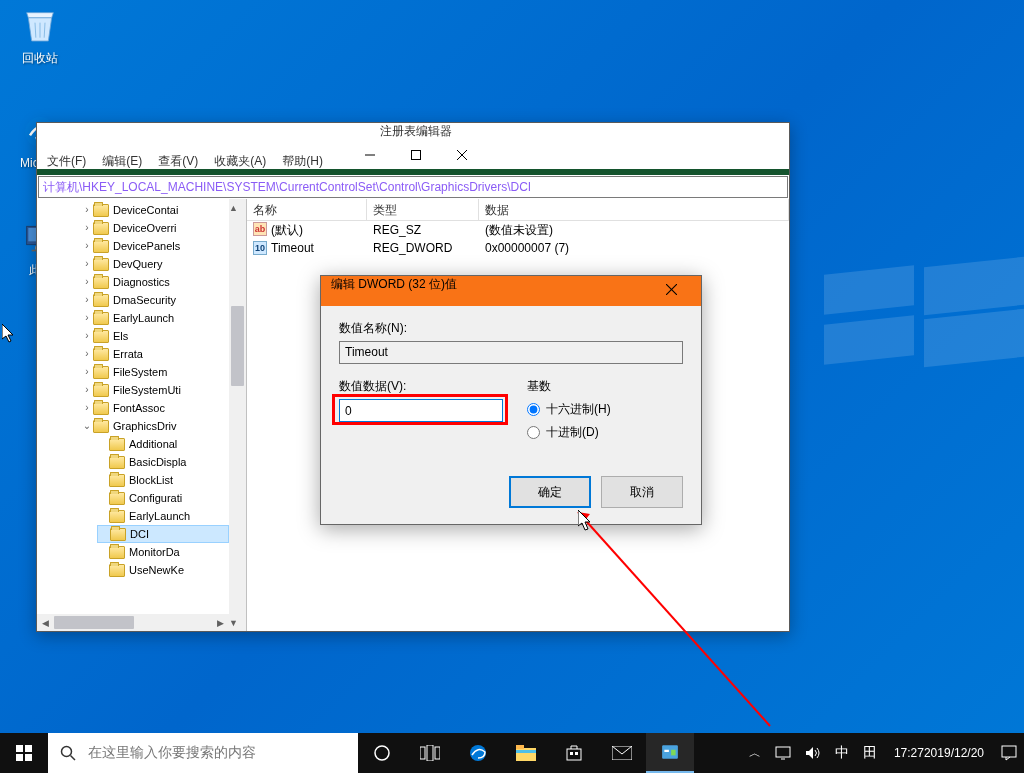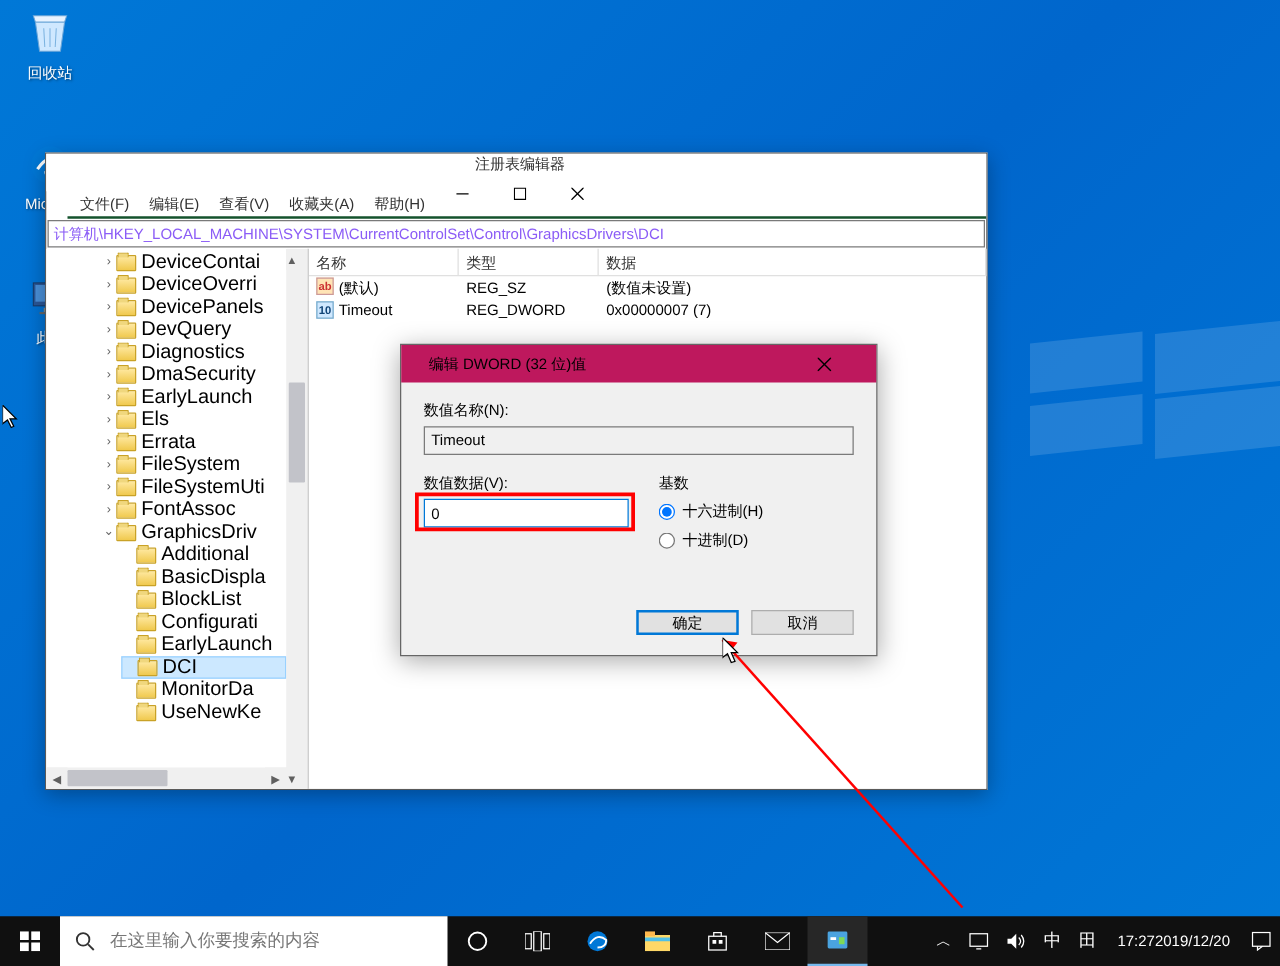--- a/index.html
+++ b/index.html
@@ -20,21 +20,21 @@
 
 
 .window { position:absolute; left:36px; top:122px; width:754px; height:510px; background:#fff; border:1px solid #5a5a5a; box-shadow:0 4px 16px rgba(0,0,0,.3); }
 .titlebar { height:30px; background:#fff; display:flex; align-items:center; padding-left:6px;flex-direction:column; }
 .titlebar .appicon { width:16px; height:16px; margin-right:6px; }
 .titlebar .title { flex:1; font-size:12px; color:#333; }
 .winbtns { display:flex; }
 .winbtn { width:46px; height:30px; display:flex; align-items:center; justify-content:center; color:#333; }
 .winbtn svg { width:10px; height:10px; }
 
-.menubar { height:22px; background:#fff; display:flex; align-items:center; padding:0 2px; border-bottom:2px solid #14532d;margin-left:17px; }
+.menubar { height:22px; background:#fff; display:flex; align-items:center; padding:0 2px; border-bottom:6px solid #14532d; }
 .menuitem { padding:2px 8px; font-size:12px; color:#333; }
 
 .pathbar { height:22px; background:#fff; border:1px solid #7a7a7a; margin:1px; display:flex; align-items:center; padding:0 4px; font-size:12px; color:#8b5cf6; }
 
 .regbody { display:flex; height:calc(100% - 76px); }
 .treeview { width:210px; border-right:1px solid #c0c0c0; overflow:hidden; position:relative; background:#fff; }
 .listview { flex:1; background:#fff; }
 
 .lvhead { height:22px; display:flex; border-bottom:1px solid #e0e0e0; background:#fff; }
 .lvhead div { border-right:1px solid #e0e0e0; padding:3px 6px; font-size:12px; color:#333; }
@@ -44,49 +44,49 @@
 .regicon.sz { background:#ffe4b5; color:#c33; font-weight:bold; border-color:#c99; }
 .regicon.dw { background:#cfe8ff; color:#147; font-weight:bold; border-color:#7ac; }
 
 .tree ul { list-style:none; padding-left:16px; }
 .tree li { white-space:nowrap; line-height:18px; position:relative; }
 .tree .row { display:flex; align-items:center; height:18px; padding-right:2px; }
 .tree .arrow { width:12px; display:inline-flex; justify-content:center; color:#666; font-size:10px; }
 .tree .folder { width:16px; height:13px; background:linear-gradient(#ffe9a2,#f0c94e); border:1px solid #c9a227; border-radius:1px; margin-right:4px; position:relative; }
 .tree .folder::before { content:""; position:absolute; top:-3px; left:0; width:7px; height:3px; background:#f0d77e; border:1px solid #c9a227; border-bottom:none; border-radius:1px 1px 0 0; }
 .tree .sel { background:#cce8ff; border:1px solid #99d1ff; }
-.tree .lbl { font-size:16px; color:#000; }
+.tree .lbl { font-size:11px; color:#000; }
 
 .vscroll { position:absolute; right:0; top:0; bottom:0; width:17px; background:#f0f0f0; }
 .vscroll .btn { height:17px; background:#f0f0f0; display:flex; align-items:center; justify-content:center; color:#606060; font-size:9px; }
 .vscroll .track { position:absolute; top:17px; bottom:17px; left:0; right:0; }
 .vscroll .thumb { position:absolute; left:2px; right:2px; background:#c2c3c9; border-radius:1px; }
 .hscroll { position:absolute; left:0; right:17px; bottom:0; height:17px; background:#f0f0f0; }
 .hscroll .btn { width:17px; height:17px; background:#f0f0f0; display:inline-flex; align-items:center; justify-content:center; color:#606060; font-size:9px; }
 .hscroll .thumb { position:absolute; top:2px; bottom:2px; background:#c2c3c9; border-radius:1px; }
 
 
 .dialog { position:absolute; left:320px; top:275px; width:382px; height:250px; background:#f0f0f0; border:1px solid #666; box-shadow:0 4px 20px rgba(0,0,0,.35); }
-.dtitle { height:30px; background:#be185d; display:flex; align-items:center; padding:0 22px; }
+.dtitle { height:30px; background:#f97316; display:flex; padding:0 10px; }
 .dtitle .txt { flex:1; font-size:12px; color:#000; }
 .dclose { width:40px; height:26px; display:flex; align-items:center; justify-content:center; }
 .dbody { padding:14px 18px; }
 .fldlbl { font-size:12px; color:#000; margin-bottom:4px; }
 .fld { width:344px; height:23px; border:1px solid #7a7a7a; background:#fff; padding:3px 5px; font-size:12px; color:#000; }
 .fld.ro { background:#f0f0f0; }
 .row2 { display:flex; gap:24px; margin-top:14px; }
 .col { flex:0 0 auto; }
 .valwrap { position:relative; }
 .valwrap .hl { position:absolute; border:3px solid #ff0000; pointer-events:none; }
 .valwrap input { width:164px; height:23px; border:1px solid #0078d7; padding:2px 5px; font-size:12px; outline:none; }
 .radgrp { font-size:12px; color:#000; }
 .radio { display:flex; align-items:center; margin-top:6px; }
 .radio input { margin-right:6px; }
 .dbtns { position:absolute; right:18px; bottom:16px; display:flex; gap:10px; }
-.dbtn { width:82px; height:20px; background:#e1e1e1; border:1px solid #adadad; font-size:12px; display:flex; align-items:center; justify-content:center; }
+.dbtn { width:82px; height:32px; background:#e1e1e1; border:1px solid #adadad; font-size:12px; display:flex; align-items:center; justify-content:center; }
 .dbtn.primary { border:2px solid #0078d7; }
 
 
 .arrowline { position:absolute; pointer-events:none; }
 
 
 .taskbar { position:absolute; left:0; right:0; bottom:0; height:40px; background:#101010; display:flex; align-items:center; color:#fff; }
 .startbtn { width:48px; height:40px; display:flex; align-items:center; justify-content:center; }
 .startbtn svg { width:16px; height:16px; }
 .searchbox { width:310px; height:40px; background:#fff; display:flex; align-items:center; color:#777; }

